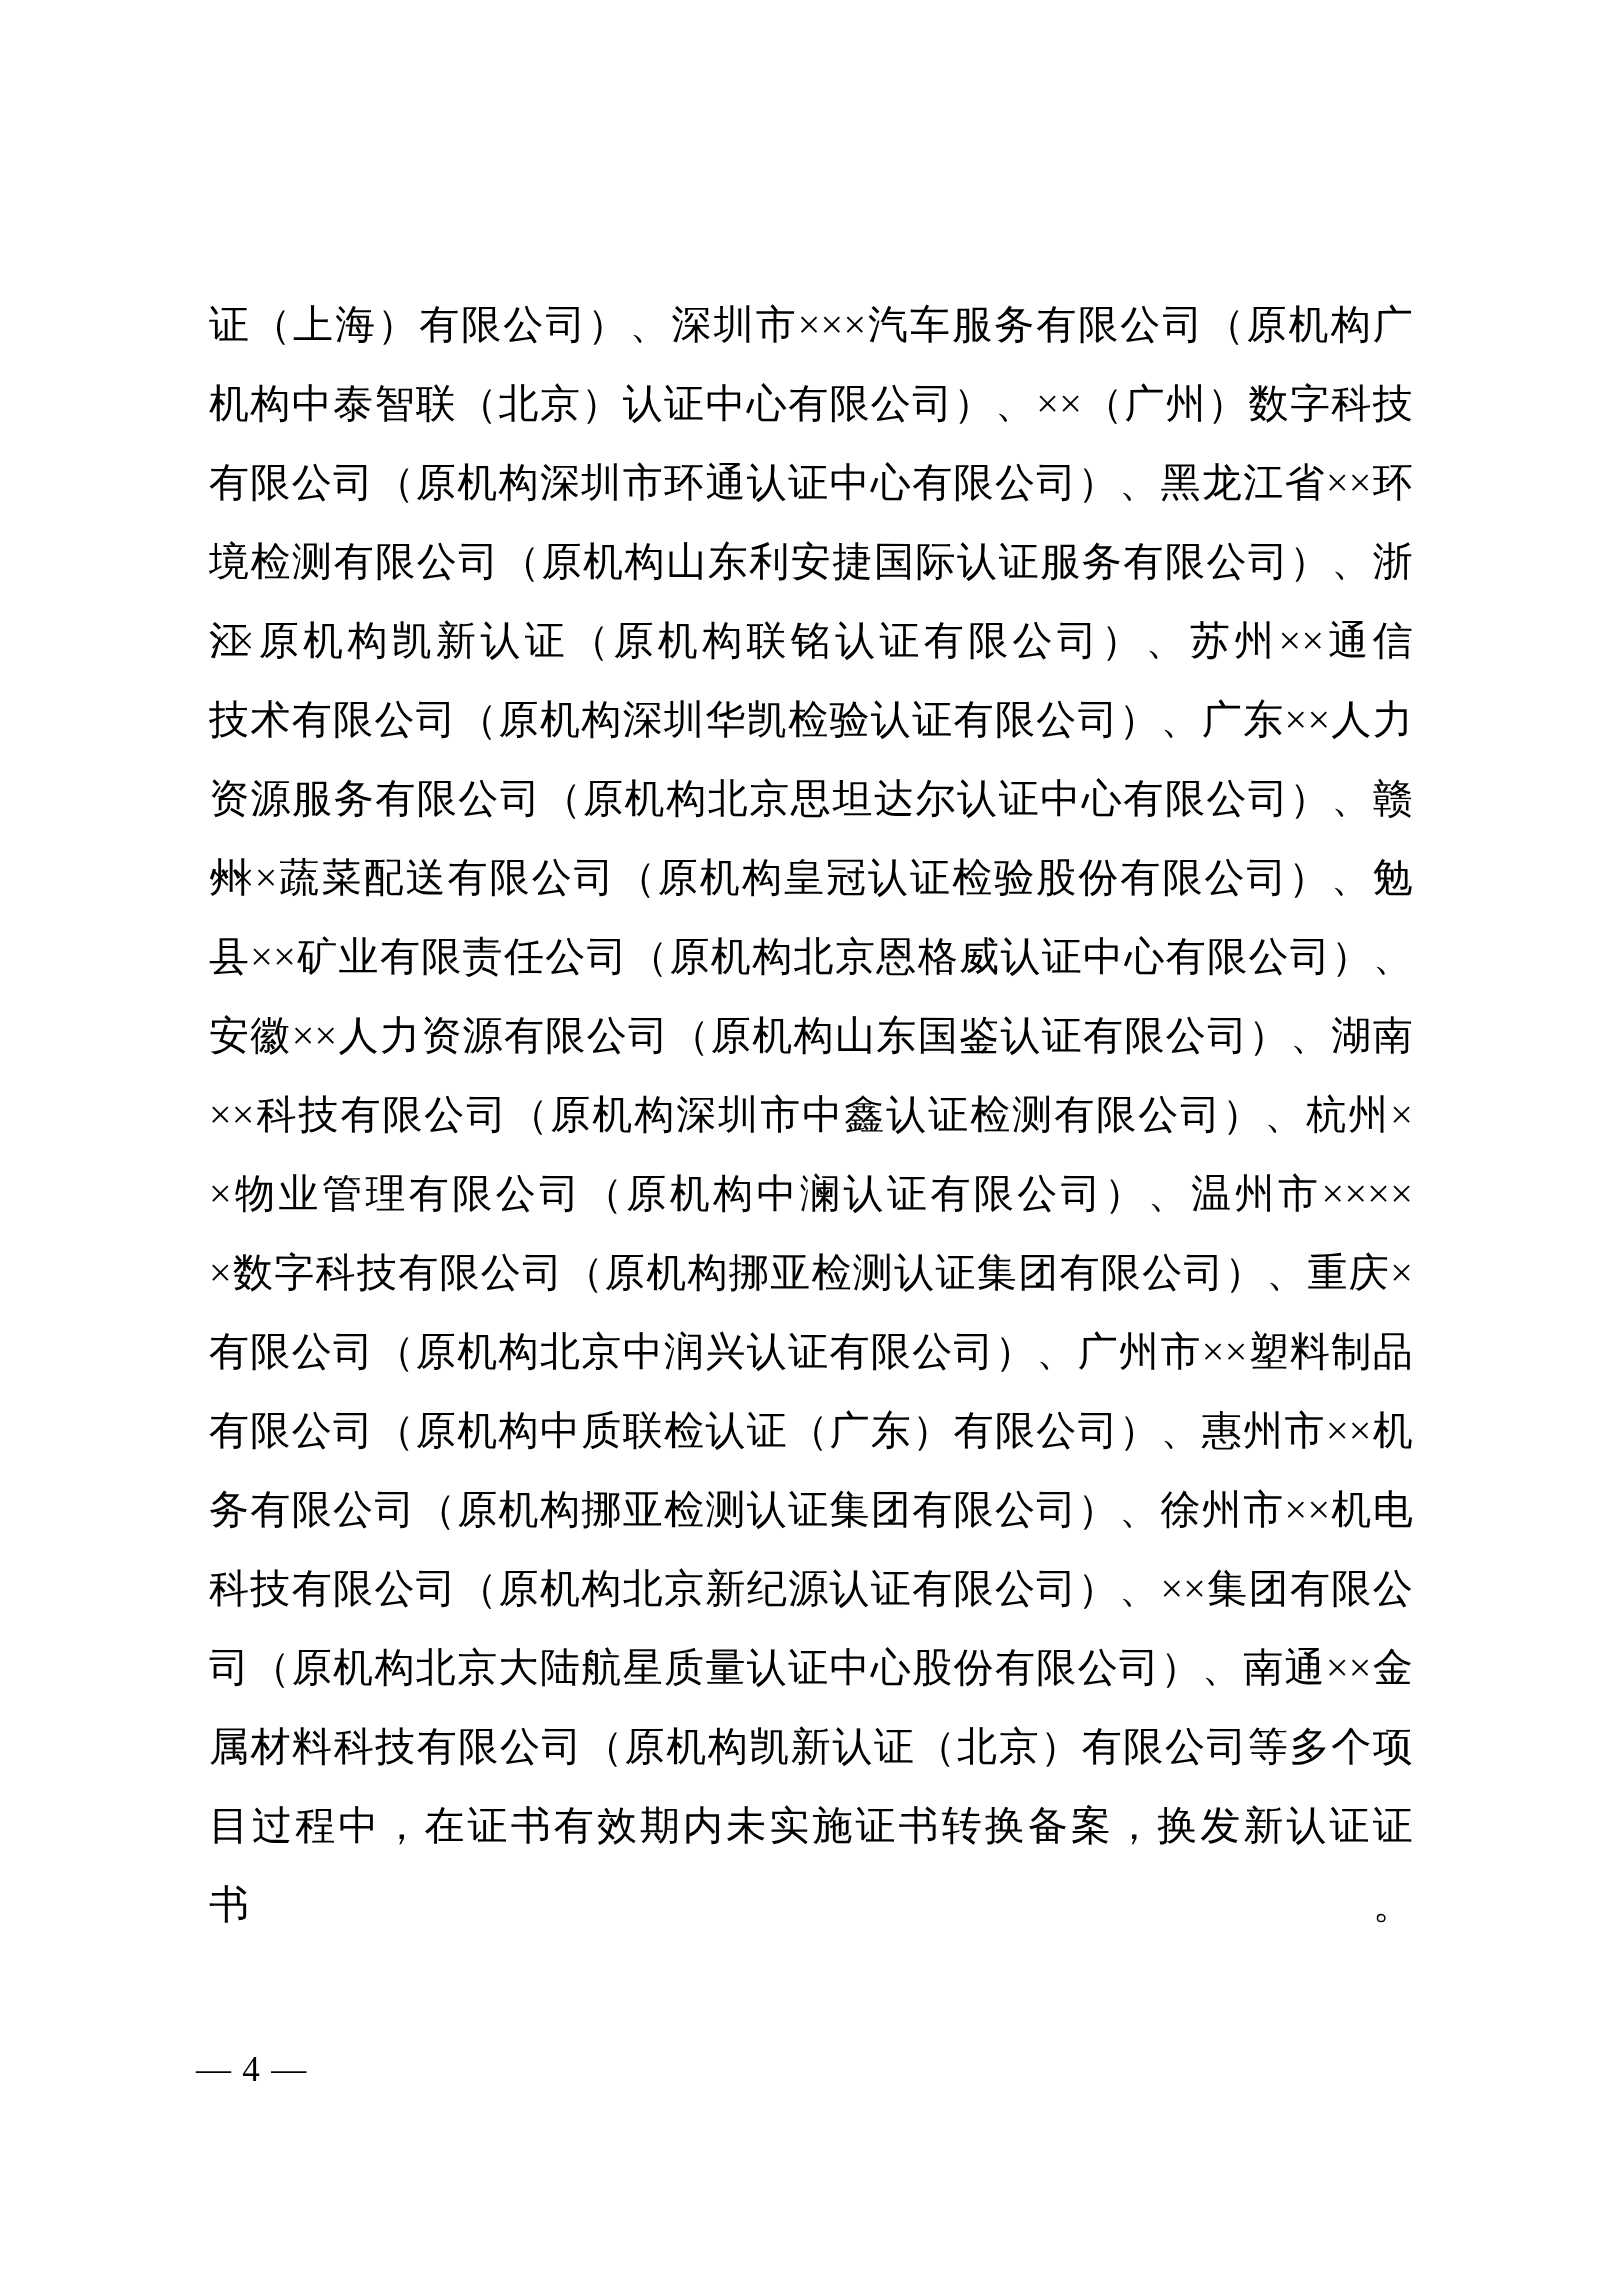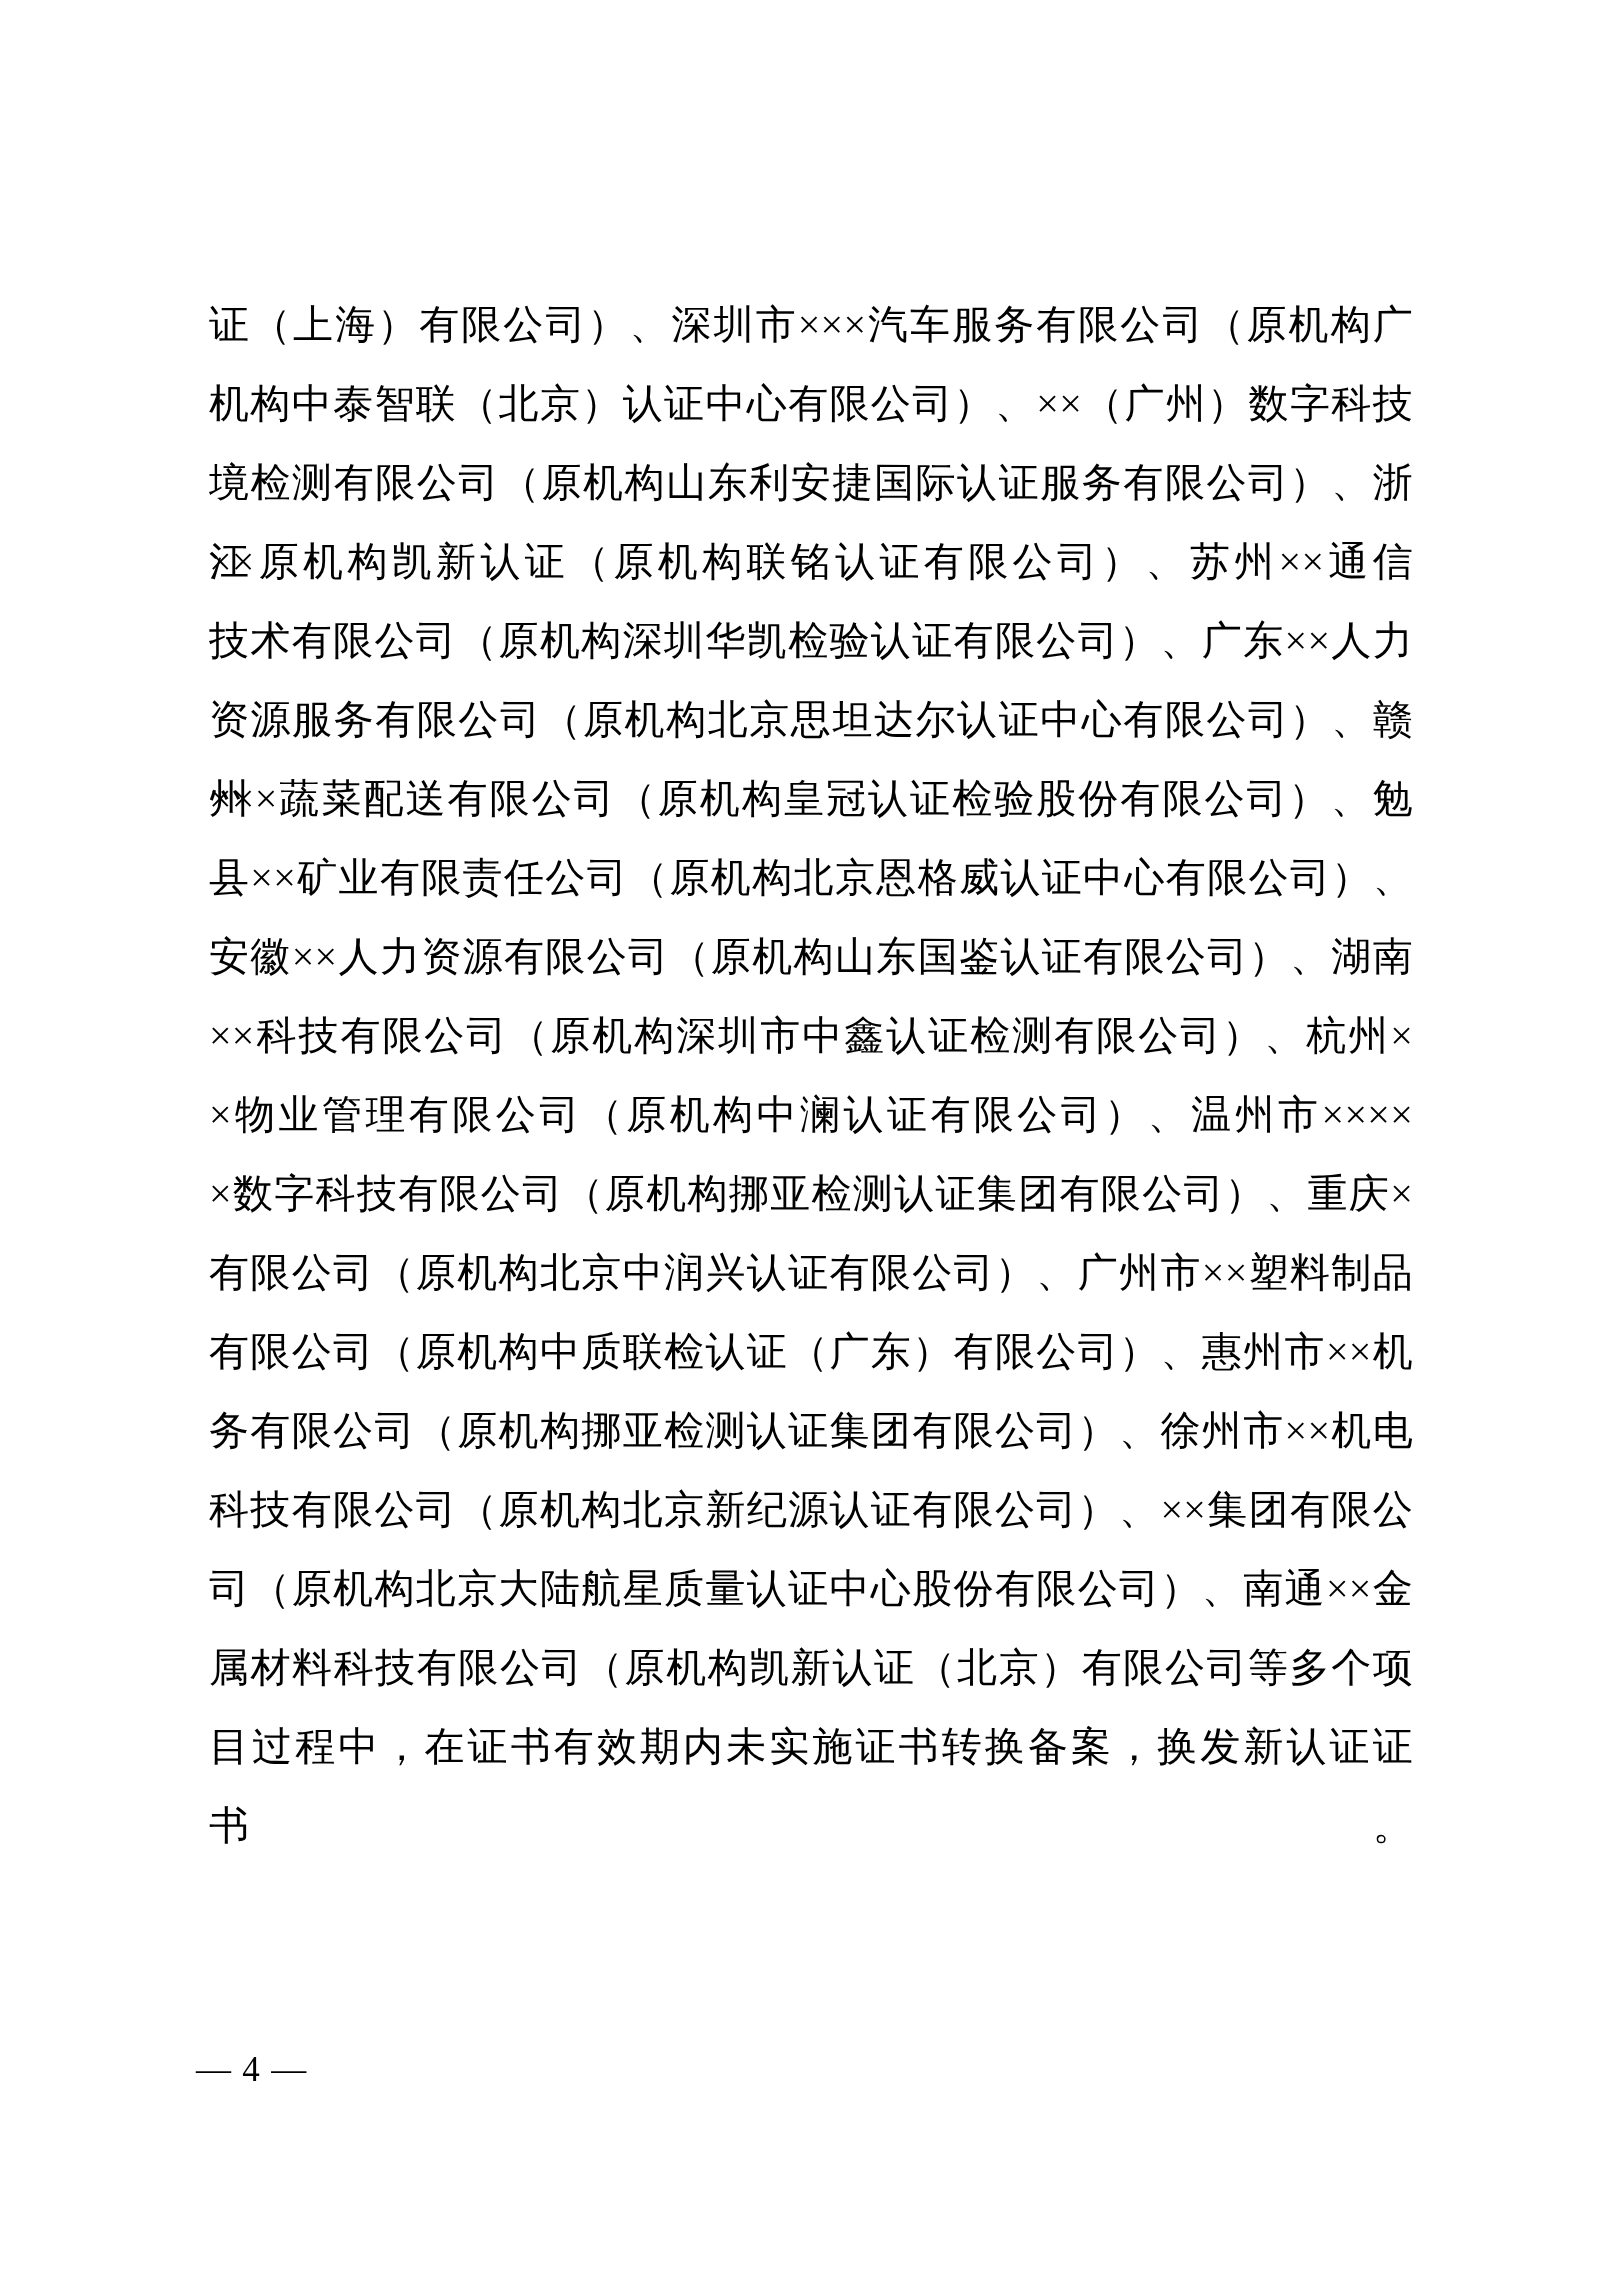--- a/index.html
+++ b/index.html
@@ -40,20 +40,21 @@
     text-align: left;
   }
 </style>
 </head>
 <body>
 
 <div class="page" style="background: rgb(255, 255, 255); color: rgb(0, 0, 0);">
   <div class="text-block">
     <div class="line">证（上海）有限公司）、深圳市×××汽车服务有限公司（原机构广</div>
     <div class="line">机构中泰智联（北京）认证中心有限公司）、××（广州）数字科技</div>
+    <div class="line">有限公司（原机构深圳市环通认证中心有限公司）、黑龙江省××环</div>
     <div class="line">境检测有限公司（原机构山东利安捷国际认证服务有限公司）、浙江</div>
     <div class="line">××原机构凯新认证（原机构联铭认证有限公司）、苏州××通信</div>
     <div class="line">技术有限公司（原机构深圳华凯检验认证有限公司）、广东××人力</div>
     <div class="line">资源服务有限公司（原机构北京思坦达尔认证中心有限公司）、赣州</div>
     <div class="line">×××蔬菜配送有限公司（原机构皇冠认证检验股份有限公司）、勉</div>
     <div class="line">县××矿业有限责任公司（原机构北京恩格威认证中心有限公司）、</div>
     <div class="line">安徽××人力资源有限公司（原机构山东国鉴认证有限公司）、湖南</div>
     <div class="line">××科技有限公司（原机构深圳市中鑫认证检测有限公司）、杭州×</div>
     <div class="line">×物业管理有限公司（原机构中澜认证有限公司）、温州市××××</div>
     <div class="line">×数字科技有限公司（原机构挪亚检测认证集团有限公司）、重庆×</div>

